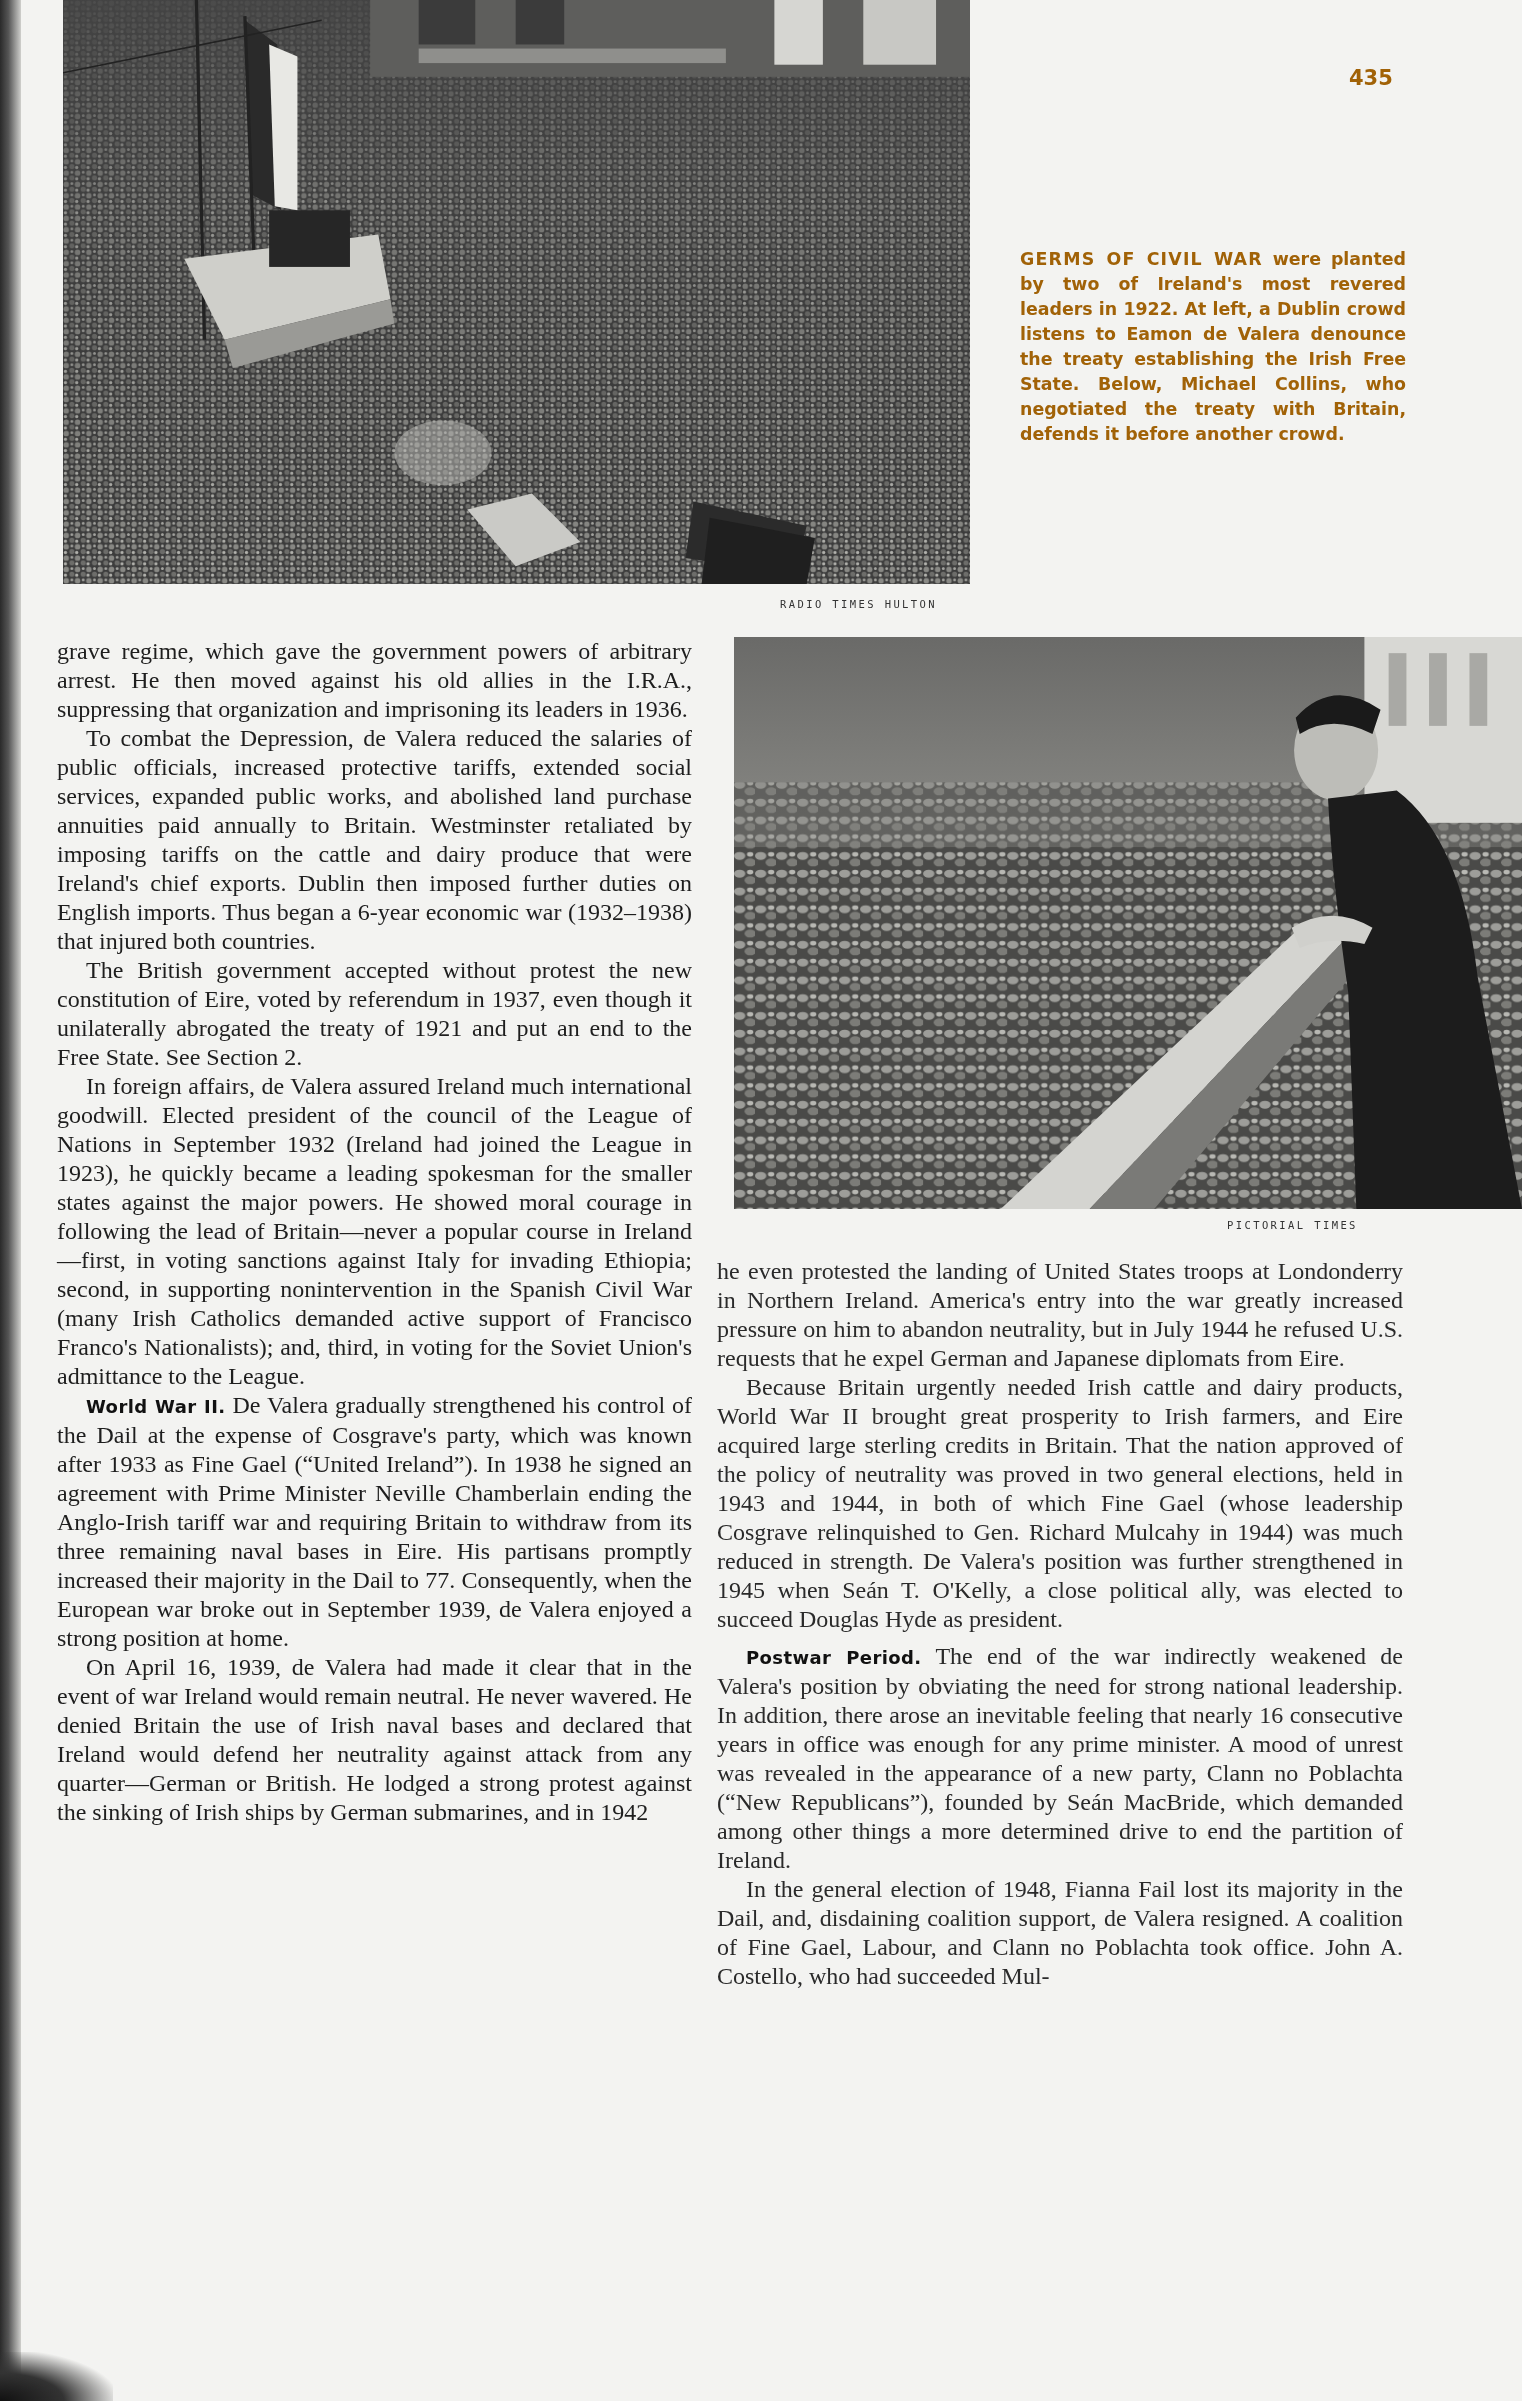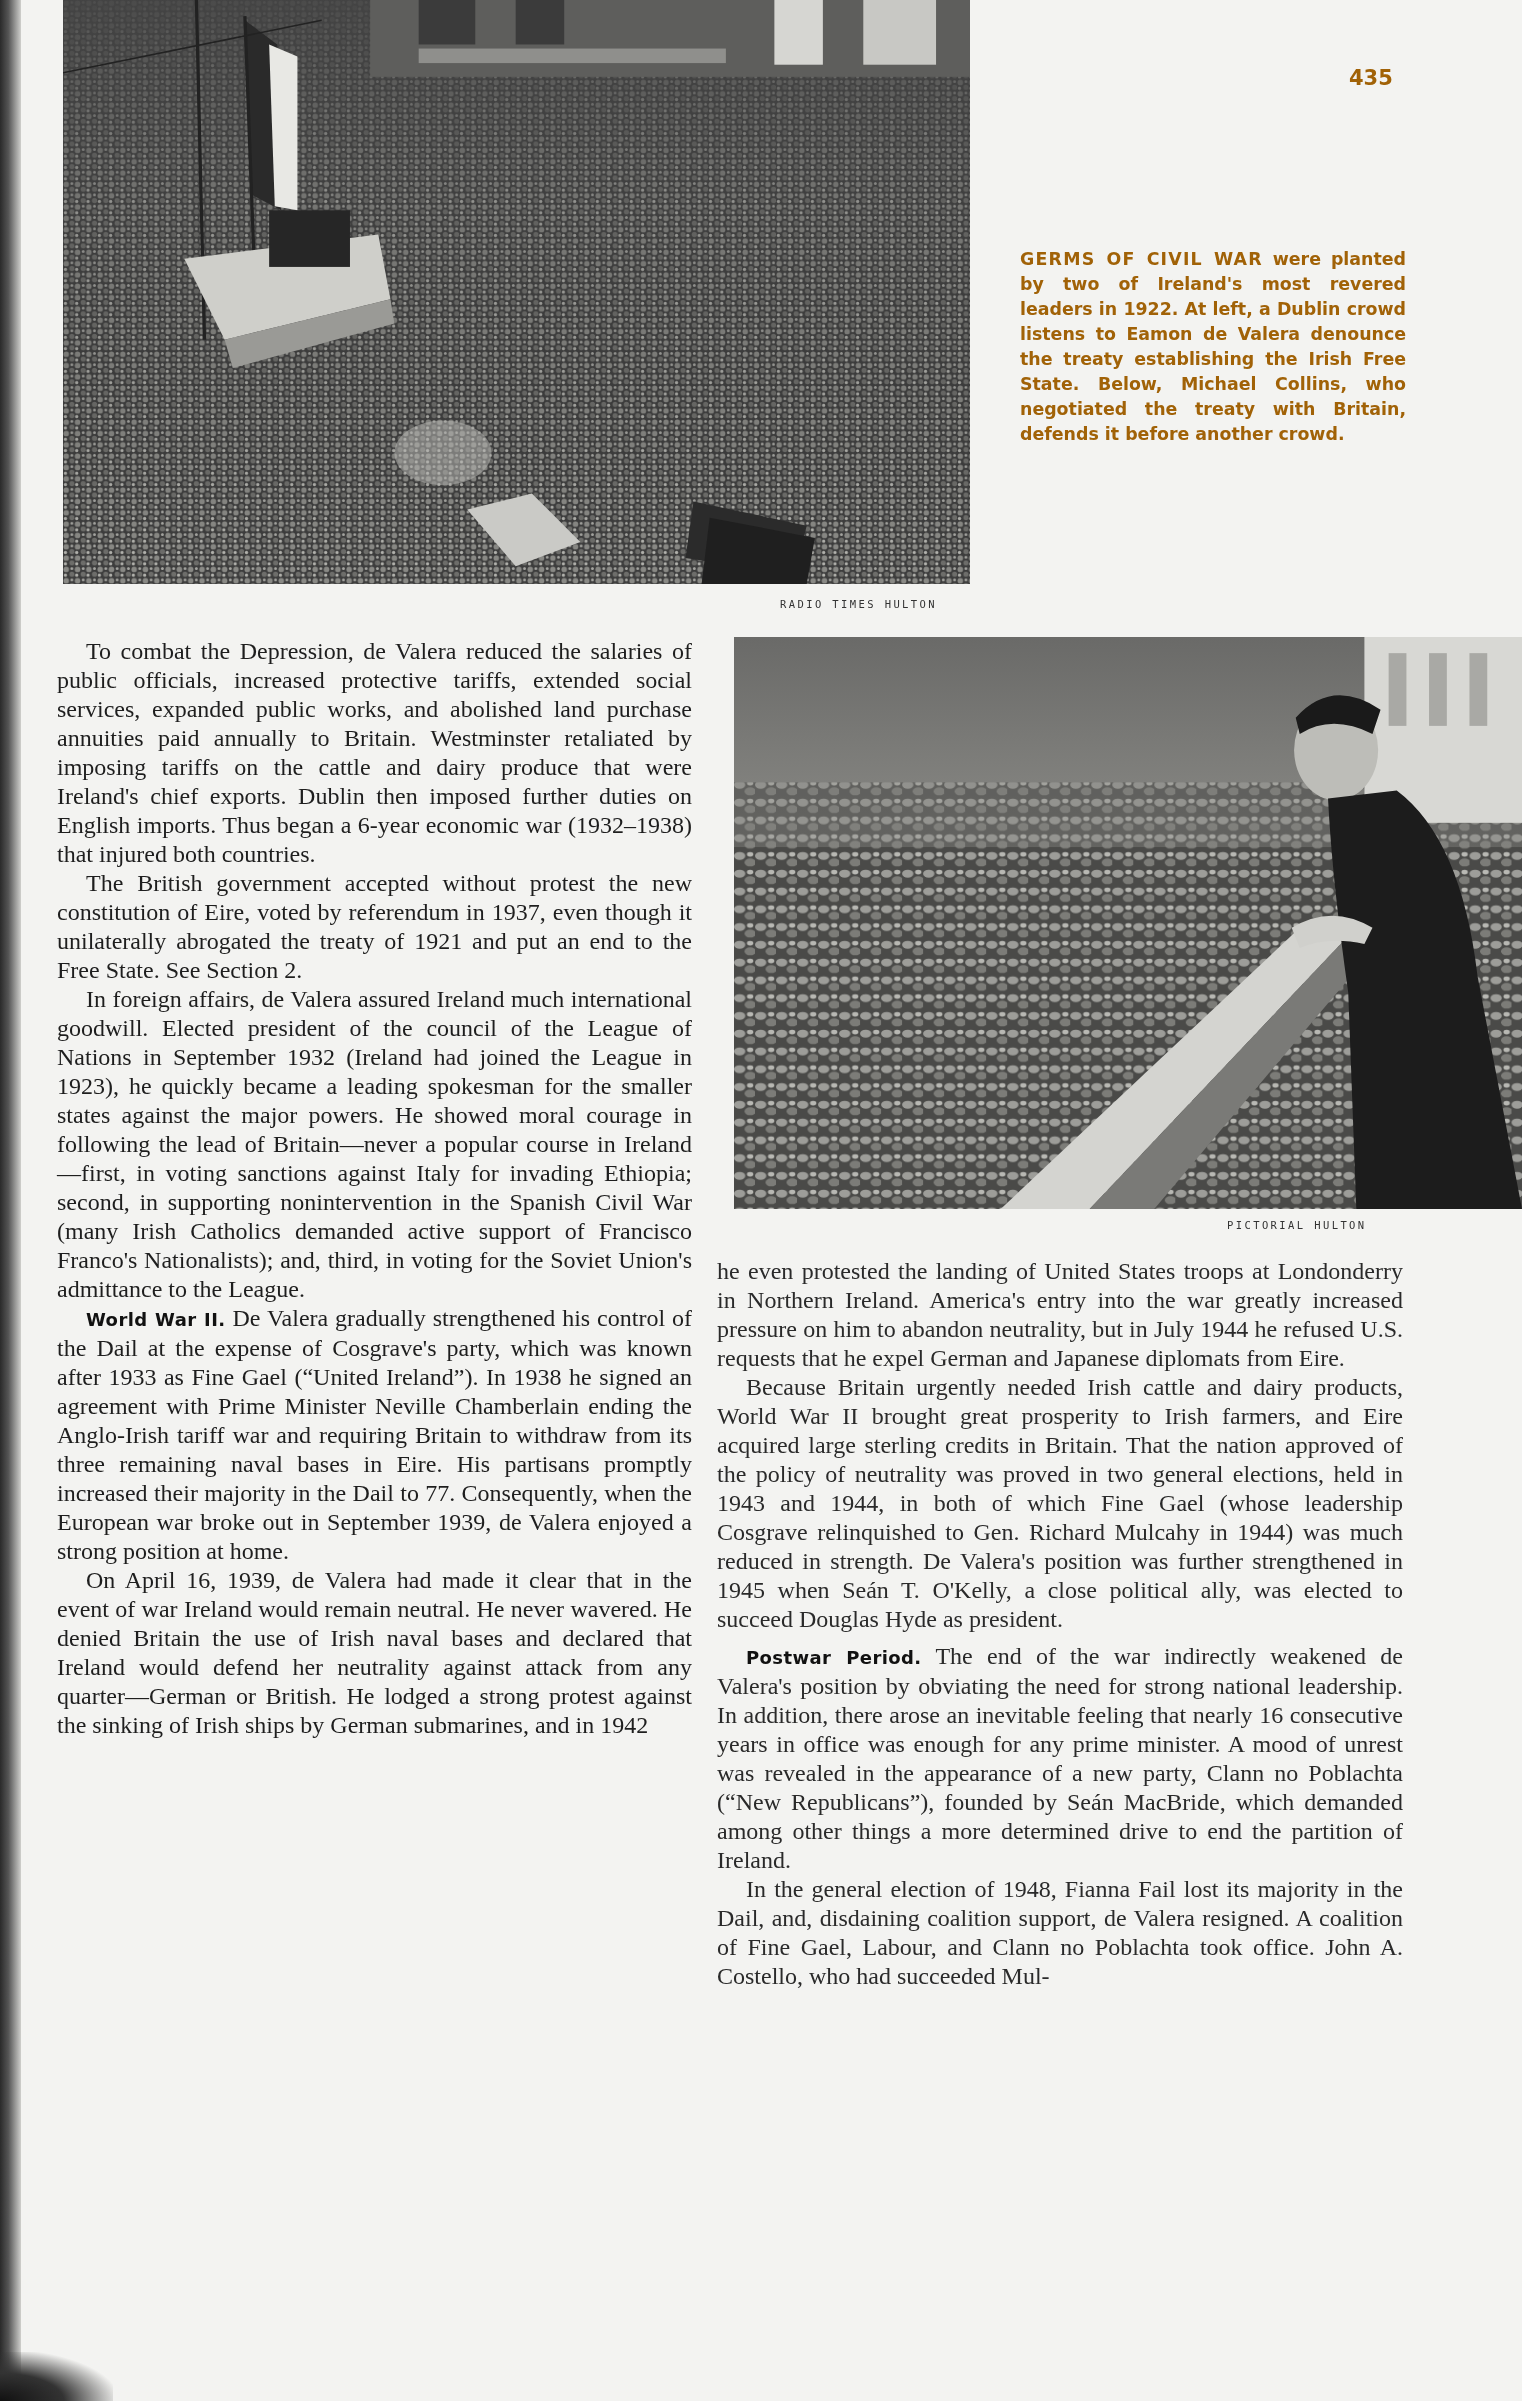--- a/index.html
+++ b/index.html
@@ -136,23 +136,24 @@
 
     <polygon points="330,708 700,360 760,370 440,708" fill="#d4d4d0"></polygon>
     <polygon points="440,708 760,370 780,400 520,708" fill="#7a7a77"></polygon>
 
     <ellipse cx="745" cy="140" rx="52" ry="62" fill="#bdbdb8"></ellipse>
     <path d="M695,100 Q740,50 800,90 L790,120 Q740,95 700,120 Z" fill="#1a1a1a"></path>
     <path d="M735,200 L820,190 Q900,250 920,420 L975,708 L770,708 L760,440 Q740,300 735,200 Z" fill="#1c1c1c"></path>
     <path d="M690,360 Q740,330 790,360 L780,380 Q735,370 700,385 Z" fill="#d0d0cc"></path>
   </svg>
 </div>
-<div class="credit credit-2">PICTORIAL HULTON</div>
+<div class="credit credit-2">PICTORIAL TIMES</div>
 
 <div class="column col-left">
+  <p class="cont"><span>grave regime, which gave the government powers of arbitrary arrest. He then moved against his old allies in the I.R.A., suppressing that organization and imprisoning its leaders in 1936.</span></p>
   <p class="indent"><span>To combat the Depression, de Valera reduced the salaries of public officials, increased protective tariffs, extended social services, expanded public works, and abolished land purchase annuities paid annually to Britain. Westminster retaliated by imposing tariffs on the cattle and dairy produce that were Ireland's chief exports. Dublin then imposed further duties on English imports. Thus began a 6-year economic war (1932–1938) that injured both countries.</span></p>
   <p class="indent"><span>The British government accepted without protest the new constitution of Eire, voted by referendum in 1937, even though it unilaterally abrogated the treaty of 1921 and put an end to the Free State. See Section 2.</span></p>
   <p class="indent"><span>In foreign affairs, de Valera assured Ireland much international goodwill. Elected president of the council of the League of Nations in September 1932 (Ireland had joined the League in 1923), he quickly became a leading spokesman for the smaller states against the major powers. He showed moral courage in following the lead of Britain—never a popular course in Ireland—first, in voting sanctions against Italy for invading Ethiopia; second, in supporting nonintervention in the Spanish Civil War (many Irish Catholics demanded active support of Francisco Franco's Nationalists); and, third, in voting for the Soviet Union's admittance to the League.</span></p>
   <p class="indent"><span class="heading">World War II.</span><span> De Valera gradually strengthened his control of the Dail at the expense of Cosgrave's party, which was known after 1933 as Fine Gael (“United Ireland”). In 1938 he signed an agreement with Prime Minister Neville Chamberlain ending the Anglo-Irish tariff war and requiring Britain to withdraw from its three remaining naval bases in Eire. His partisans promptly increased their majority in the Dail to 77. Consequently, when the European war broke out in September 1939, de Valera enjoyed a strong position at home.</span></p>
   <p class="indent"><span>On April 16, 1939, de Valera had made it clear that in the event of war Ireland would remain neutral. He never wavered. He denied Britain the use of Irish naval bases and declared that Ireland would defend her neutrality against attack from any quarter—German or British. He lodged a strong protest against the sinking of Irish ships by German submarines, and in 1942</span></p>
 </div>
 
 <div class="column col-right">
   <p class="cont"><span>he even protested the landing of United States troops at Londonderry in Northern Ireland. America's entry into the war greatly increased pressure on him to abandon neutrality, but in July 1944 he refused U.S. requests that he expel German and Japanese diplomats from Eire.</span></p>
   <p class="indent"><span>Because Britain urgently needed Irish cattle and dairy products, World War II brought great prosperity to Irish farmers, and Eire acquired large sterling credits in Britain. That the nation approved of the policy of neutrality was proved in two general elections, held in 1943 and 1944, in both of which Fine Gael (whose leadership Cosgrave relinquished to Gen. Richard Mulcahy in 1944) was much reduced in strength. De Valera's position was further strengthened in 1945 when Seán T. O'Kelly, a close political ally, was elected to succeed Douglas Hyde as president.</span></p>

